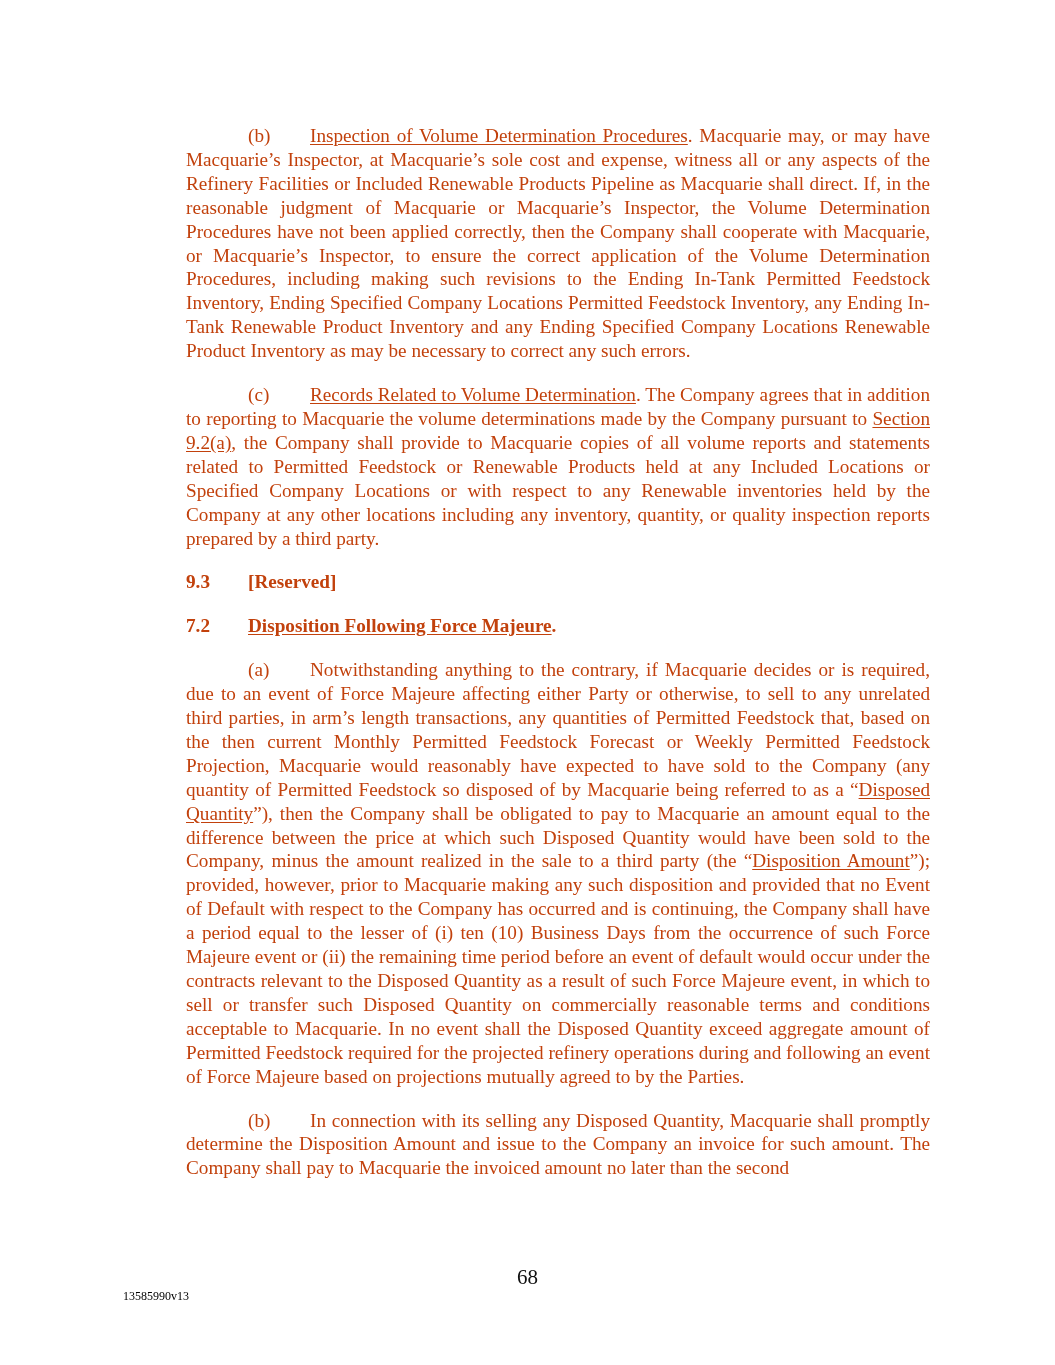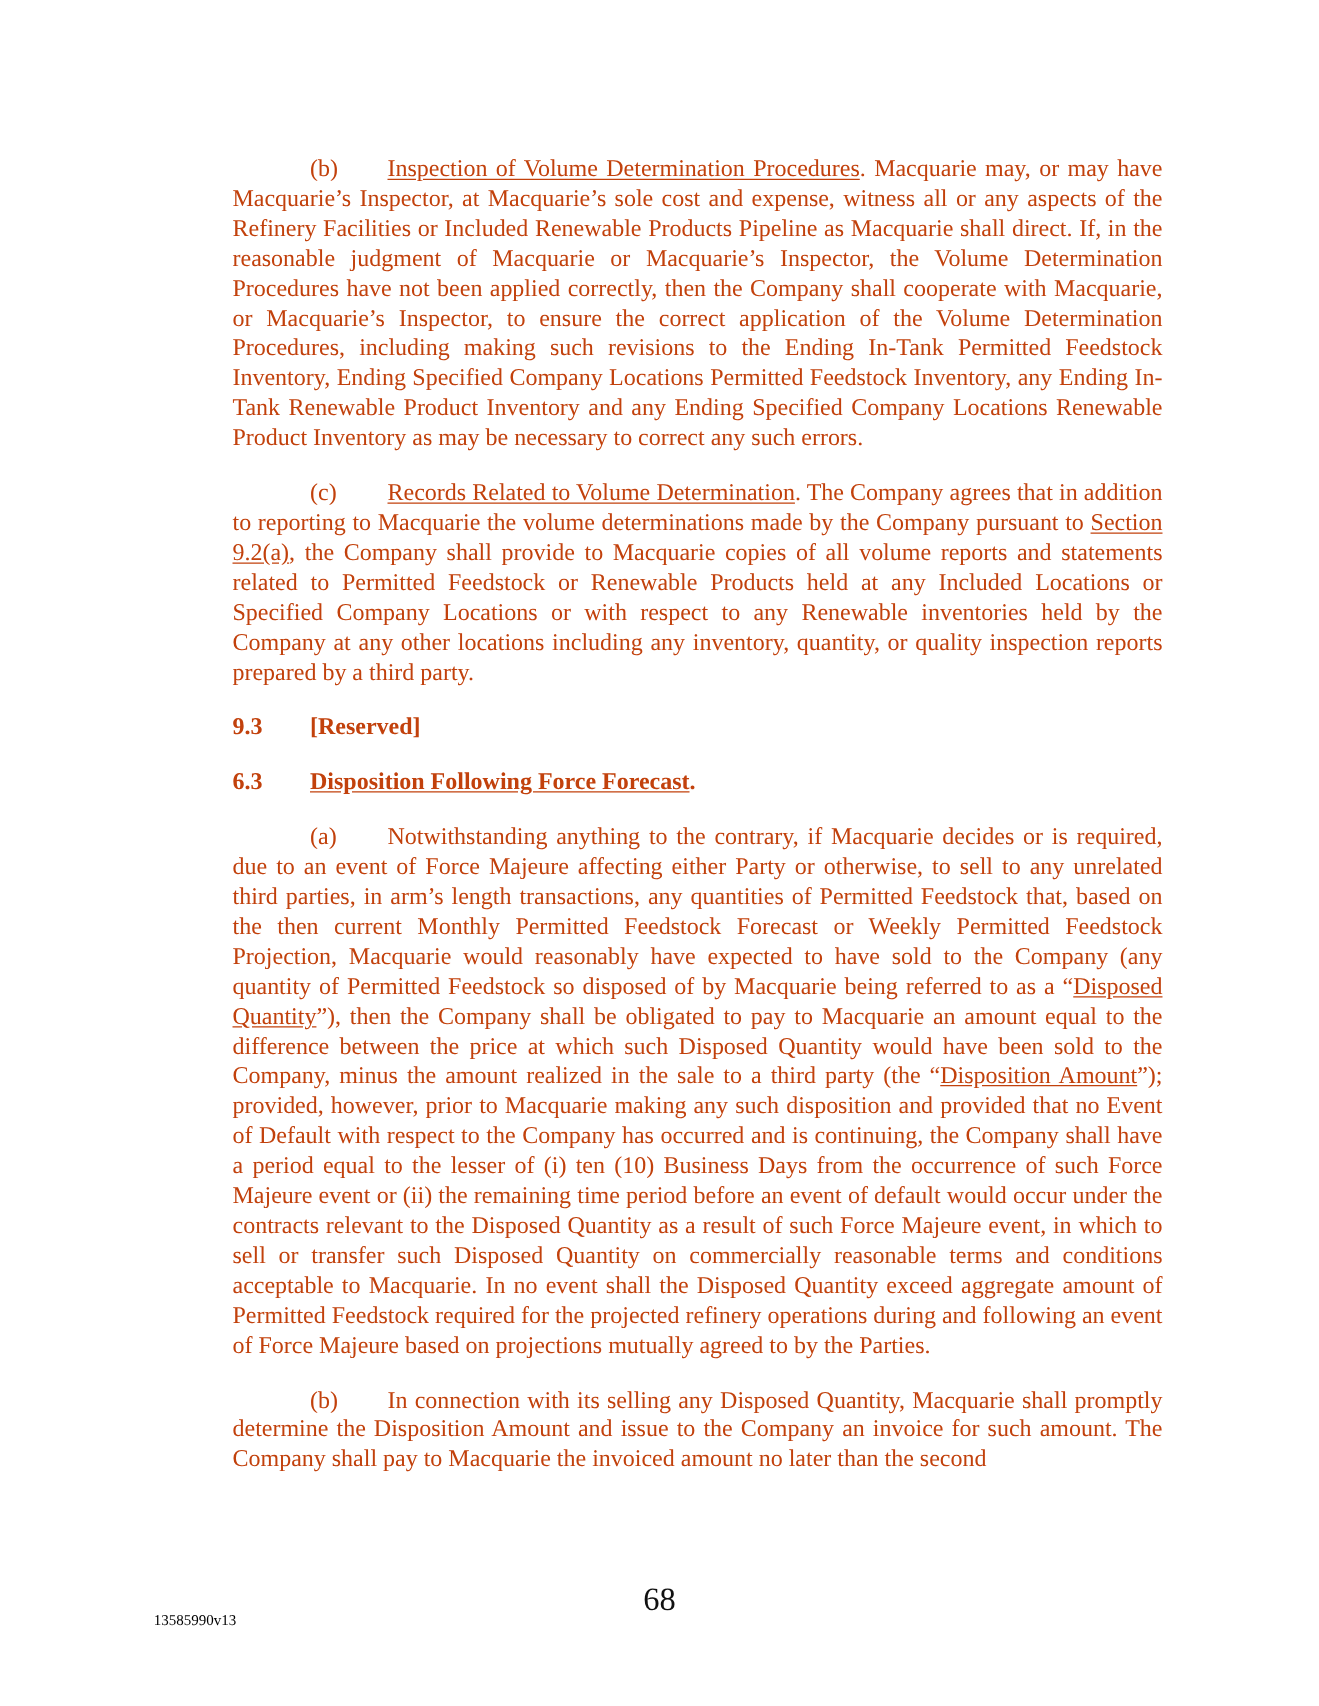--- a/index.html
+++ b/index.html
@@ -10,39 +10,39 @@
       color: #c2410c; text-align: justify;
     }
     .para { margin: 0 0 20px 0; }
     .indent { text-indent: 62px; }
     .lbl { display: inline-block; width: 62px; text-indent: 0; }
     .u { text-decoration: underline; text-underline-offset: 2px; }
     .heading { margin: 0 0 20px 0; text-align: left; font-weight: bold; }
     .heading .num { display: inline-block; width: 62px; }
     .pagenum {
       position: absolute; top: 1265px; left: 0; width: 1055px; text-align: center;
-      font-family: "Liberation Serif", serif; font-size: 26px; color: #111;
+      font-family: "Liberation Serif", serif; font-size: 21px; color: #111;
     }
     .docid {
       position: absolute; left: 123px; top: 1289px;
       font-family: "Liberation Serif", serif; font-size: 12px; color: #000000;
     }
   </style>
 </head>
 <body>
 
 <div class="page">
 
   <p class="para indent"><span class="lbl">(b)</span><span class="u">Inspection of Volume Determination Procedures</span><span>.  Macquarie may, or may have Macquarie’s Inspector, at Macquarie’s sole cost and expense, witness all or any aspects of the Refinery Facilities or Included Renewable Products Pipeline as Macquarie shall direct.  If, in the reasonable judgment of Macquarie or Macquarie’s Inspector, the Volume Determination Procedures have not been applied correctly, then the Company shall cooperate with Macquarie, or Macquarie’s Inspector, to ensure the correct application of the Volume Determination Procedures, including making such revisions to the Ending In-Tank Permitted Feedstock Inventory, Ending Specified Company Locations Permitted Feedstock Inventory, any Ending In-Tank Renewable Product Inventory and any Ending Specified Company Locations Renewable Product Inventory as may be necessary to correct any such errors.</span></p>
 
   <p class="para indent"><span class="lbl">(c)</span><span class="u">Records Related to Volume Determination</span><span>.  The Company agrees that in addition to reporting to Macquarie the volume determinations made by the Company pursuant to </span><span class="u">Section 9.2(a)</span><span>, the Company shall provide to Macquarie copies of all volume reports and statements related to Permitted Feedstock or Renewable Products held at any Included Locations or Specified Company Locations or with respect to any Renewable inventories held by the Company at any other locations including any inventory, quantity, or quality inspection reports prepared by a third party.</span></p>
 
   <p class="heading"><span class="num">9.3</span><span>[Reserved]</span></p>
 
-  <p class="heading"><span class="num">6.3</span><span class="u">Disposition Following Force Forecast</span><span>.</span></p>
+  <p class="heading"><span class="num">7.2</span><span class="u">Disposition Following Force Majeure</span><span>.</span></p>
 
   <p class="para indent"><span class="lbl">(a)</span><span>Notwithstanding anything to the contrary, if Macquarie decides or is required, due to an event of Force Majeure affecting either Party or otherwise, to sell to any unrelated third parties, in arm’s length transactions, any quantities of Permitted Feedstock that, based on the then current Monthly Permitted Feedstock Forecast or Weekly Permitted Feedstock Projection, Macquarie would reasonably have expected to have sold to the Company (any quantity of Permitted Feedstock so disposed of by Macquarie being referred to as a “</span><span class="u">Disposed Quantity</span><span>”), then the Company shall be obligated to pay to Macquarie an amount equal to the difference between the price at which such Disposed Quantity would have been sold to the Company, minus the amount realized in the sale to a third party (the “</span><span class="u">Disposition Amount</span><span>”); provided, however, prior to Macquarie making any such disposition and provided that no Event of Default with respect to the Company has occurred and is continuing, the Company shall have a period equal to the lesser of (i) ten (10) Business Days from the occurrence of such Force Majeure event or (ii) the remaining time period before an event of default would occur under the contracts relevant to the Disposed Quantity as a result of such Force Majeure event, in which to sell or transfer such Disposed Quantity on commercially reasonable terms and conditions acceptable to Macquarie.  In no event shall the Disposed Quantity exceed aggregate amount of Permitted Feedstock required for the projected refinery operations during and following an event of Force Majeure based on projections mutually agreed to by the Parties.</span></p>
 
   <p class="para indent"><span class="lbl">(b)</span><span>In connection with its selling any Disposed Quantity, Macquarie shall promptly determine the Disposition Amount and issue to the Company an invoice for such amount. The Company shall pay to Macquarie the invoiced amount no later than the second</span></p>
 
 </div>
 
 <div class="pagenum">68</div>
 <div class="docid">13585990v13</div>
 

